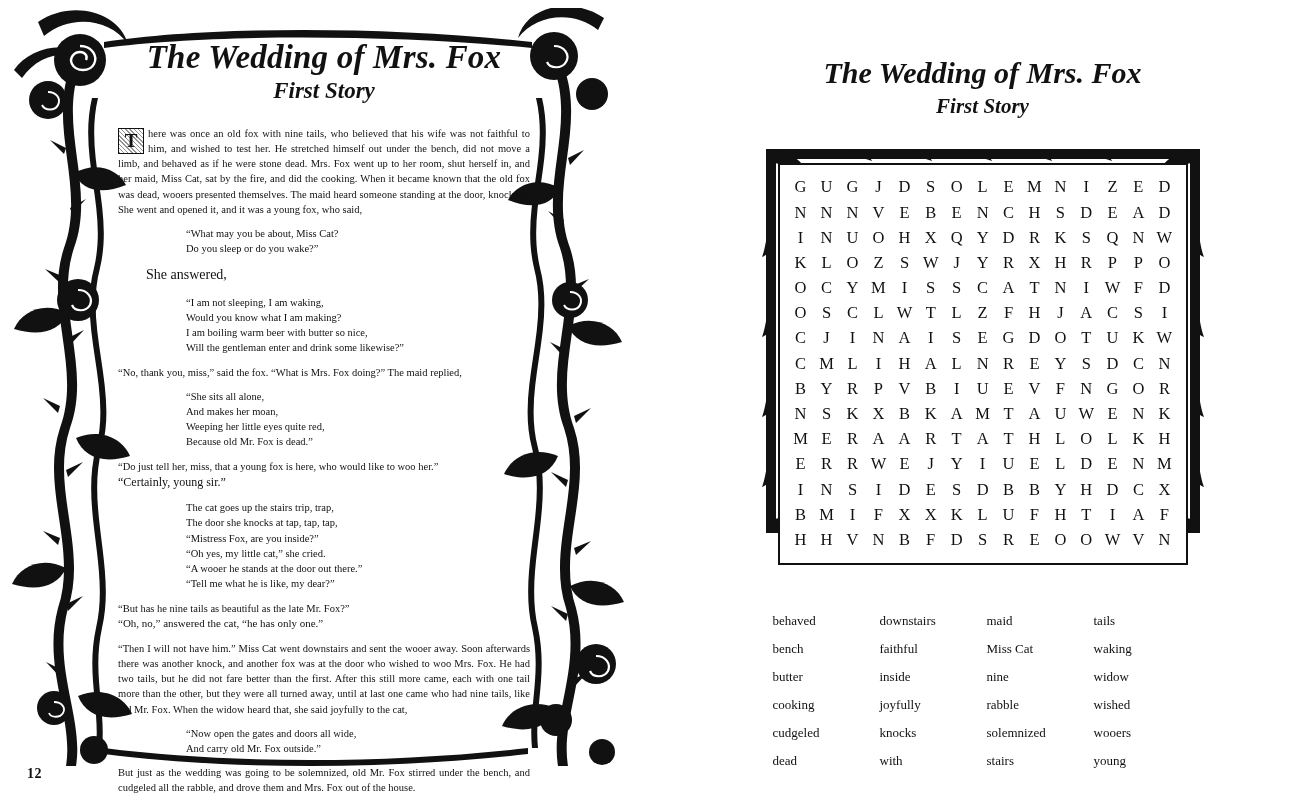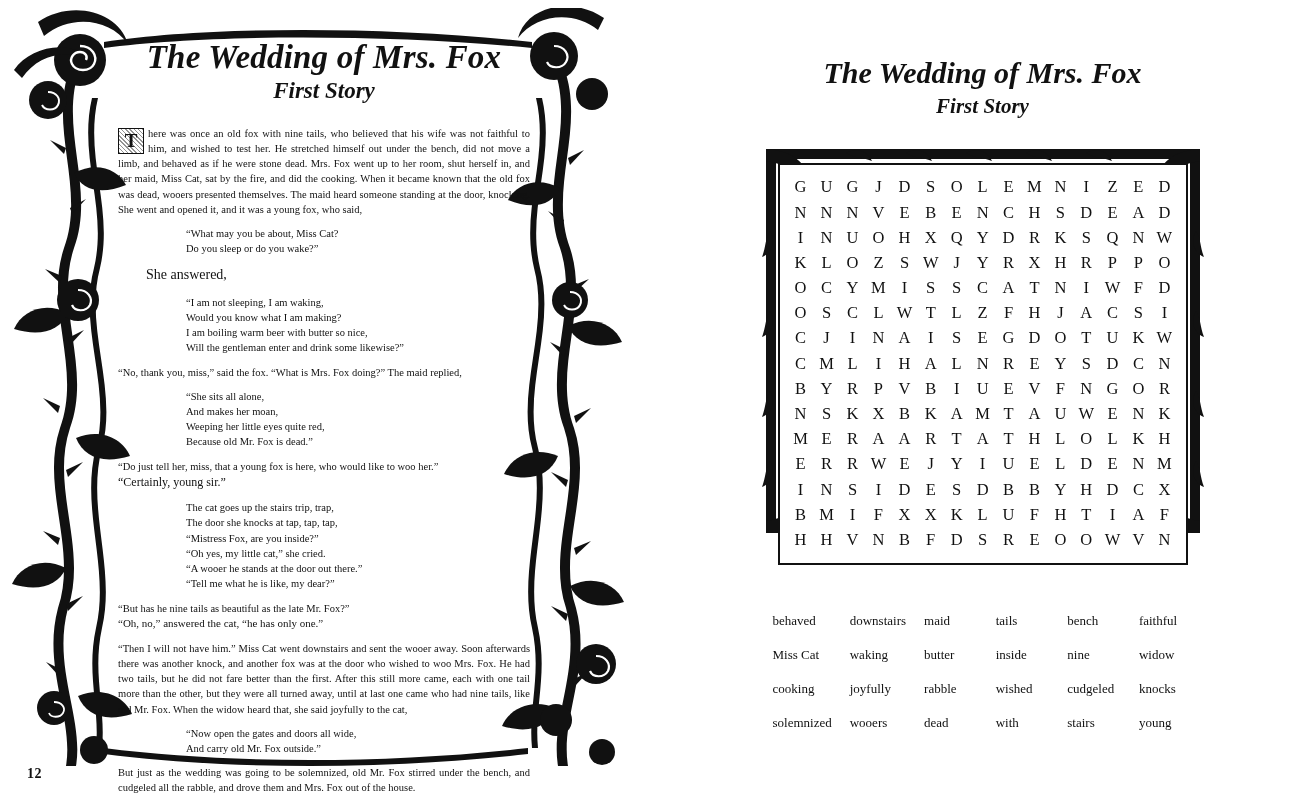--- a/index.html
+++ b/index.html
@@ -175,25 +175,24 @@
     vertical-align: middle;
     font-family: "Liberation Serif", serif;
     font-size: 16.5px;
     line-height: 1;
     color: #111;
   }
   .wordlist {
     margin: 26px auto 0 auto;
     width: 420px;
     display: grid;
-    grid-template-columns: repeat(6, 1fr);
+    grid-template-columns: repeat(4, 1fr);
     row-gap: 12px;
     column-gap: 8px;
     font-size: 13px;
-    gap: 18px;
   }
   .wordlist div {
     font-family: "Liberation Serif", serif;
   }
 </style>
 </head>
 <body>
 
 <div class="spread">
 

